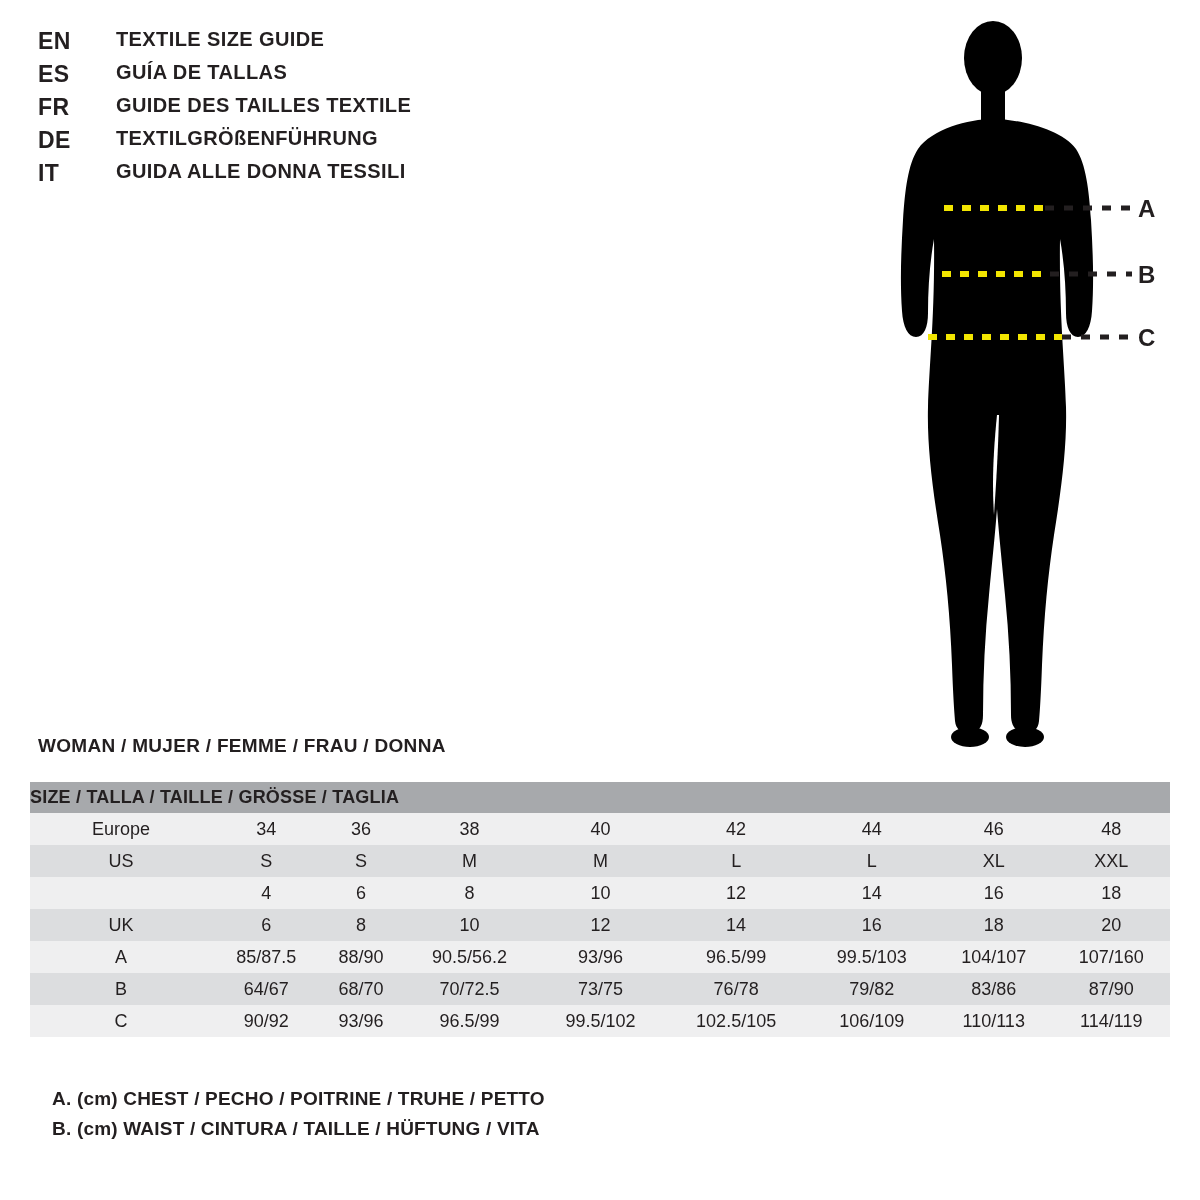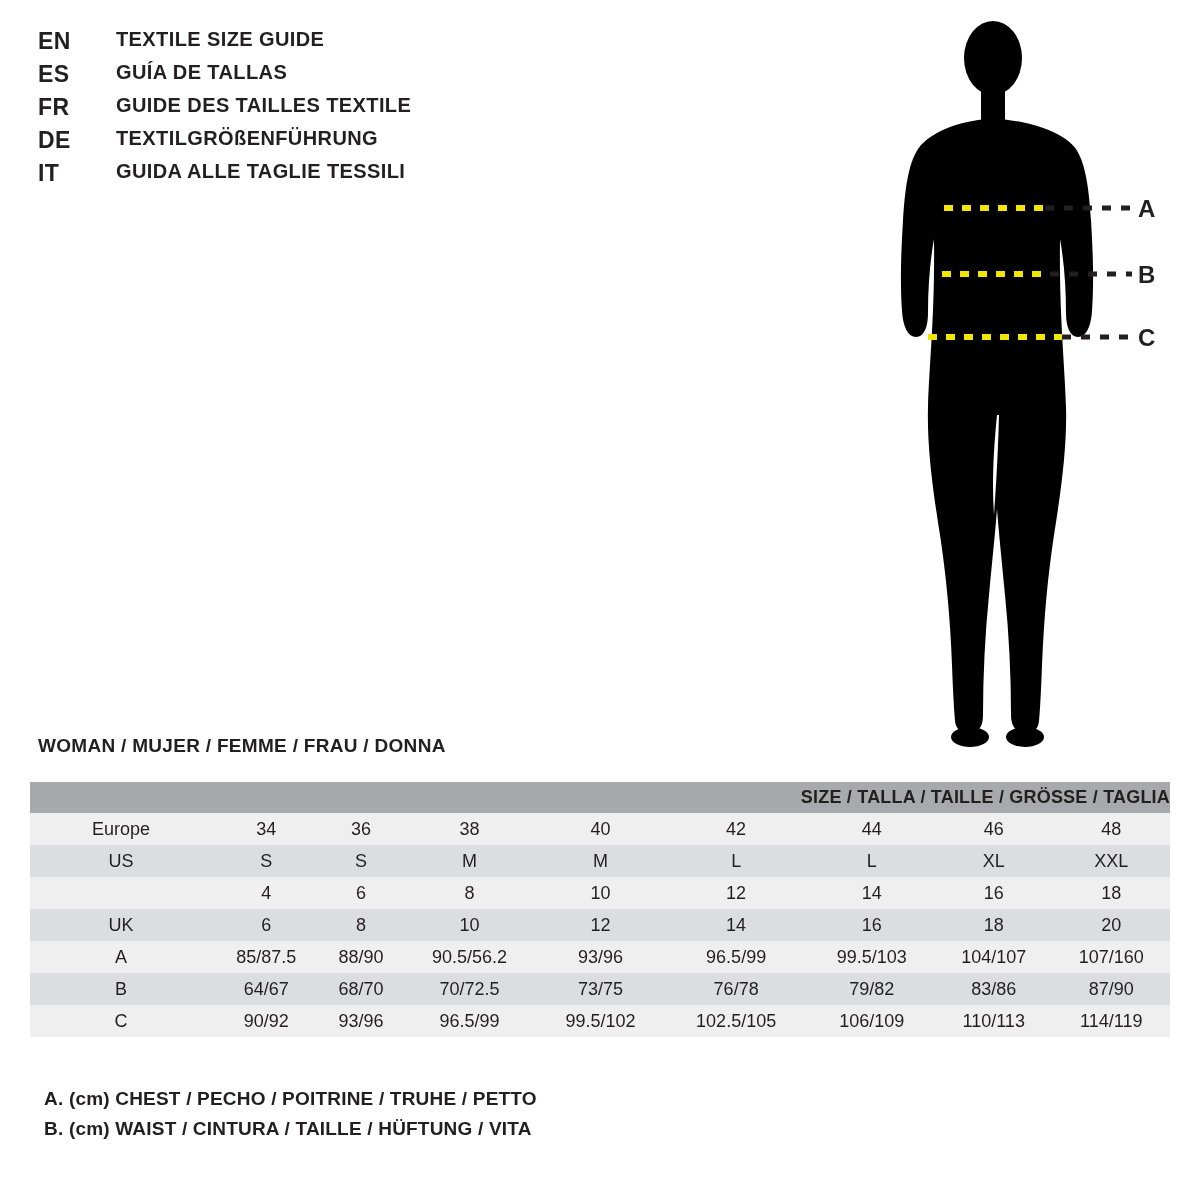--- a/index.html
+++ b/index.html
@@ -82,40 +82,39 @@
   }
   #size-table td, #size-table th {
     padding: 0;
     height: 32px;
     vertical-align: middle;
     font-weight: normal;
     text-align: center;
     color: #231f20;
   }
   #size-table th.header-cell {
-    text-align: right;
-    padding-left: 12px;
+    text-align: left;
     font-weight: bold;
     letter-spacing: 0.2px;
     font-size: 18px;
     height: 31px;
   }
   tr.header-row { background: #a7a9ac; }
   tr.row-odd { background: #efeff0; margin-top: 48px; }
   tr.row-even { background: #dcdddf; }
   td.row-label {
     text-align: left;
     padding-left: 12px;
     width: 182px;
   }
 
   
   #legend {
     position: absolute;
-    left: 44px;
+    left: 52px;
     top: 1088px;
     width: 700px;
   }
   .legend-line {
     font-size: 19px;
     font-weight: bold;
     letter-spacing: 0.2px;
     height: 30px;
     white-space: nowrap;
   }
@@ -135,21 +134,21 @@
   <div class="title-row">
     <div class="title-lang">FR</div>
     <div class="title-text">GUIDE DES TAILLES TEXTILE</div>
   </div>
   <div class="title-row">
     <div class="title-lang">DE</div>
     <div class="title-text">TEXTILGRÖßENFÜHRUNG</div>
   </div>
   <div class="title-row">
     <div class="title-lang">IT</div>
-    <div class="title-text">GUIDA ALLE TAGLIE TESSILI</div>
+    <div class="title-text">GUIDA ALLE DONNA TESSILI</div>
   </div>
 </div>
 
 <div id="figure-area">
   <svg id="figure-svg" width="330" height="740" viewBox="0 0 330 740">
 
     <g fill="#000000">
 
       <ellipse cx="133" cy="43" rx="29" ry="37"></ellipse>
 

